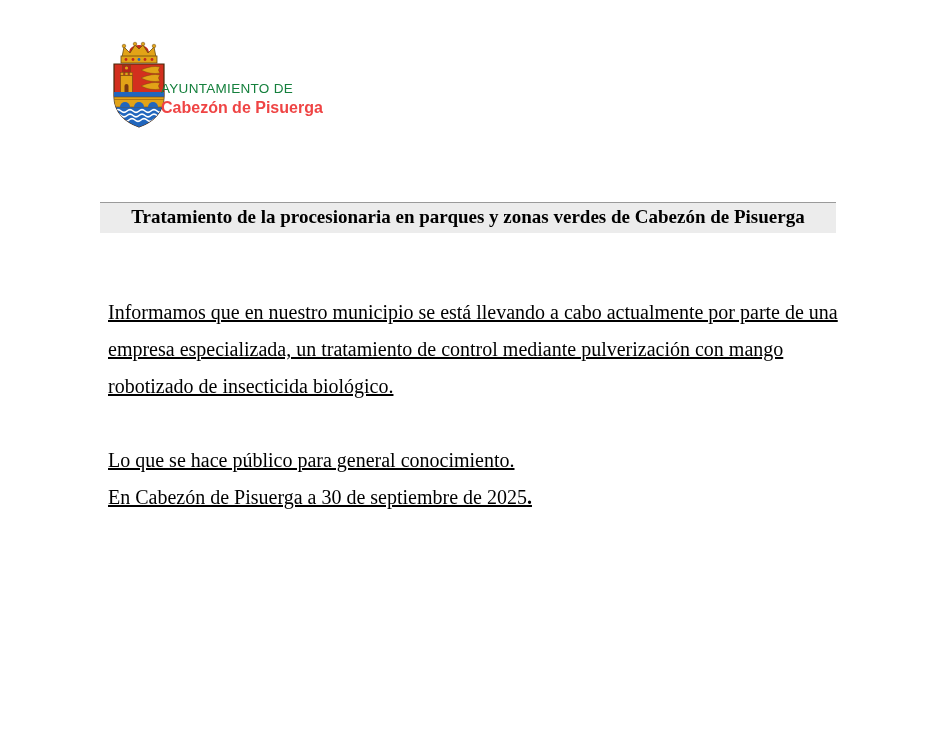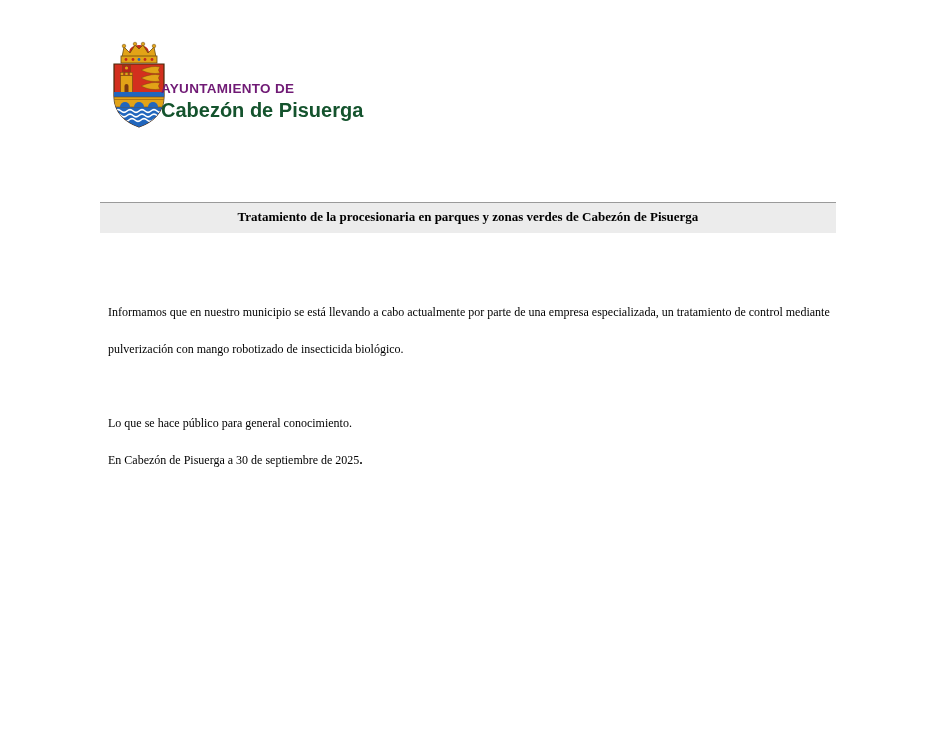--- a/index.html
+++ b/index.html
@@ -32,57 +32,58 @@
   }
   .header-text {
     position: absolute;
     left: 53px;
     top: 41px;
     white-space: nowrap;
     font-family: "Liberation Sans", sans-serif;
   }
   .org-label {
     font-size: 13.5px;
-    font-weight: 700;
-    color: #701a75;
+    font-weight: 400;
+    color: #15803d;
     letter-spacing: 0.3px;
   }
   .org-name {
     margin-top: 3px;
-    font-size: 20px;
+    font-size: 16px;
     font-weight: 700;
-    color: #14532d;
+    color: #ef4444;
   }
 
   
   .title-box {
     position: absolute;
     left: 100px;
     top: 202px;
     width: 736px;
     background: #ececec;
     border-top: 1px solid #9a9a9a;
     box-sizing: border-box;
     text-align: center;
     font-weight: 700;
-    font-size: 13px;
+    font-size: 19px;
     line-height: 26px;
     color: #000000;
     padding: 1px 4px 3px 4px;
   }
 
   
   .body-text {
     position: absolute;
     left: 108px;
     top: 294px;
     width: 730px;
-    font-size: 12px;
+    font-size: 20px;
     line-height: 37px;
     color: #000000;
+    text-decoration: underline;
   }
   .body-text p { margin: 0 0 37px 0; }
   .body-text p.no-gap { margin-bottom: 0; }
   .dateline {
     margin: 3px 0 0 0;
     text-align: left;
   }
   .dateline .bold-period { font-weight: 700; }
 </style>
 </head>

